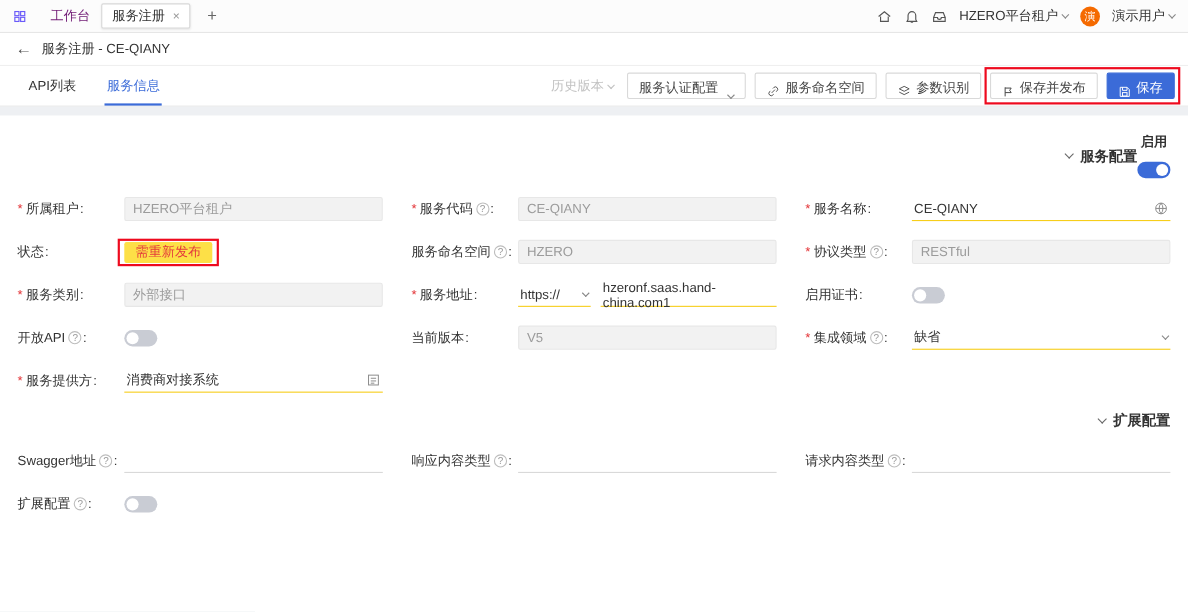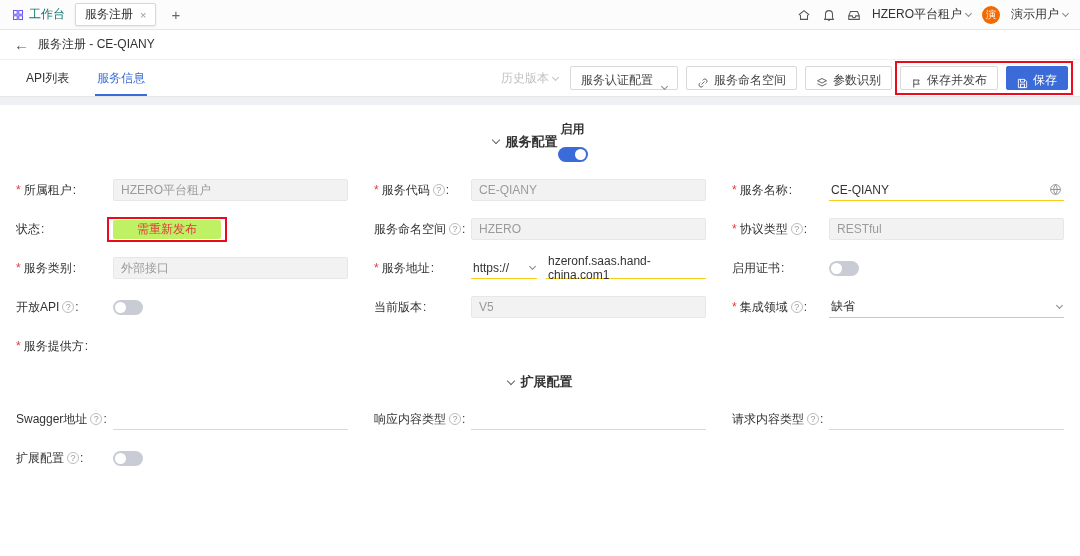--- a/index.html
+++ b/index.html
@@ -6,21 +6,21 @@
   html,body { width: 1080px; height: 556px; }
   body {
     font-family: "Liberation Sans", "DejaVu Sans", sans-serif;
     font-size: 12px; color: #333; background: #eef0f3;
     display: flex; flex-direction: column; overflow: hidden;
   }
   
   .win-tabs { height: 30px; background: #fcfcfc; border-bottom: 1px solid #e6e6e6;
     display: flex; justify-content: space-between; align-items: center; padding: 0 12px; flex-shrink:0;}
   .wt-left { display: flex; align-items: center; gap: 10px; height: 100%; }
-  .wt-item { display: flex; align-items: center; gap: 5px; cursor: pointer; color: #0f766e; }
+  .wt-item { display: flex; align-items: center; gap: 22px; cursor: pointer; color: #701a75; }
   .wt-active { display: flex; align-items: center; gap: 7px; background: #fff; border: 1px solid #d8d8d8;
     border-radius: 2px; padding: 2px 9px; box-shadow: 0 1px 2px rgba(0,0,0,.08); }
   .wt-close { color: #999; font-size: 11px; cursor: pointer; }
   .wt-add { color: #666; font-size: 15px; padding: 0 5px; cursor: pointer; }
   .wt-right { display: flex; align-items: center; gap: 11px; }
   .chev { display: inline-block; width: 5px; height: 5px; border-right: 1px solid #888;
     border-bottom: 1px solid #888; transform: rotate(45deg); margin: -2px 0 0 4px; }
   .avatar { width: 18px; height: 18px; border-radius: 50%; background: #f56a00; color: #fff;
     display: inline-flex; align-items: center; justify-content: center; font-size: 10px; }
   .acct { display: inline-flex; align-items: center; cursor: pointer; color: #333; }
@@ -45,21 +45,21 @@
     font-size: 12px; white-space: nowrap; }
   .btn.primary { background: #3b6bd8; border-color: #3b6bd8; color: #fff; }
   .save-group { position: relative; display: inline-flex; gap: 8px; align-items: center; }
   .anno { position: absolute; border: 2px solid #ee0a1e; pointer-events: none; z-index: 5; }
   .anno-save { inset: -5px -5px; }
   .badge-wrap { position: relative; display: inline-flex; }
   .anno-status { inset: -3px -6px; }
   
   .content { flex: 1; background: #eef0f3; padding-top: 8px; display: flex; min-height: 0; }
   .panel { flex: 1; background: #fff; padding: 12px 16px; overflow: hidden; }
-  .sec { display: flex; align-items: center; justify-content: center; margin: 4px 0 16px; }
+  .sec { display: flex; align-items: center; justify-content: flex-end; margin: 4px 0 16px; }
   .sec-title { display: flex; align-items: center; gap: 7px; font-size: 13px; font-weight: bold; color: #333; }
   .sec-chev { display: inline-block; width: 6px; height: 6px; border-right: 1px solid #666;
     border-bottom: 1px solid #666; transform: rotate(45deg); margin-top: -3px; }
   .enable { display: flex; align-items: center; gap: 9px; font-weight: bold; flex-direction: column; }
   .toggle { width: 30px; height: 15px; border-radius: 8px; position: relative; display: inline-block; cursor: pointer; }
   .toggle.on { background: #3b6bd8; }
   .toggle.on::after { content: ""; position: absolute; right: 2px; top: 2px; width: 11px; height: 11px;
     background: #fff; border-radius: 50%; }
   .toggle.off { background: #c9ccd4; }
   .toggle.off::after { content: ""; position: absolute; left: 2px; top: 2px; width: 11px; height: 11px;
@@ -71,21 +71,21 @@
   .lbl::after { content: ":"; margin-left: 1px; }
   .req { color: #e4393c; margin-right: 3px; }
   .qicon { width: 12px; height: 12px; border: 1px solid #bdbdbd; border-radius: 50%; color: #9a9a9a;
     font-size: 9px; display: inline-flex; align-items: center; justify-content: center; margin-left: 3px; flex-shrink:0;}
   .qicon::after { content: "?"; }
   .ctrl { flex: 1; display: flex; align-items: center; min-width: 0; }
   .inp { flex: 1; height: 22px; display: flex; align-items: center; padding: 0 7px; min-width: 0; }
   .inp.dis { background: #f2f2f2; border: 1px solid #e7e7e7; color: #9b9b9b; border-radius: 2px; }
   .inp.edit { border-bottom: 1px solid #f7ce1a; color: #333; padding: 0 2px; justify-content: space-between; }
   .inp.empty { border-bottom: 1px solid #d9d9d9; }
-  .badge { color: #e4393c; background: #bef264; padding: 1px 24px; border-radius: 2px; }
+  .badge { color: #e4393c; background: #fde047; padding: 1px 10px; border-radius: 2px; }
   .scheme { width: 66px; flex: none; display: inline-flex; align-items: center; justify-content: space-between;
     border-bottom: 1px solid #f7ce1a; height: 22px; padding: 0 2px; margin-right: 9px; cursor: pointer; }
   .ic { display: inline-flex; align-items: center; flex-shrink: 0; }
 </style>
 </head>
 <body>
 
 <header class="win-tabs">
   <div class="wt-left">
     <span class="wt-item">
@@ -352,20 +352,31 @@
           </span>
       </div>
     </div>
 
     <div class="frow">
       <div class="field">
         <span class="lbl">
             <span class="req">*</span>
             <span>服务提供方</span>
           </span>
+        <span class="ctrl">
+            <span class="inp edit">
+          <span>消费商对接系统</span>
+          <span class="ic">
+            <svg width="13" height="13" viewBox="0 0 16 16" fill="none" stroke="#8a8a8a" stroke-width="1.1">
+              <rect x="2.5" y="2.5" width="11" height="11"></rect>
+                  <path d="M5 6h6M5 9h6M5 11.5h4"></path>
+            </svg>
+          </span>
+        </span>
+          </span>
       </div>
       <div class="field"></div>
       <div class="field"></div>
     </div>
 
     <div class="sec" style="margin-top:10px;">
       <span class="sec-title">
         <span class="sec-chev"></span>
         <span>扩展配置</span>
       </span>

